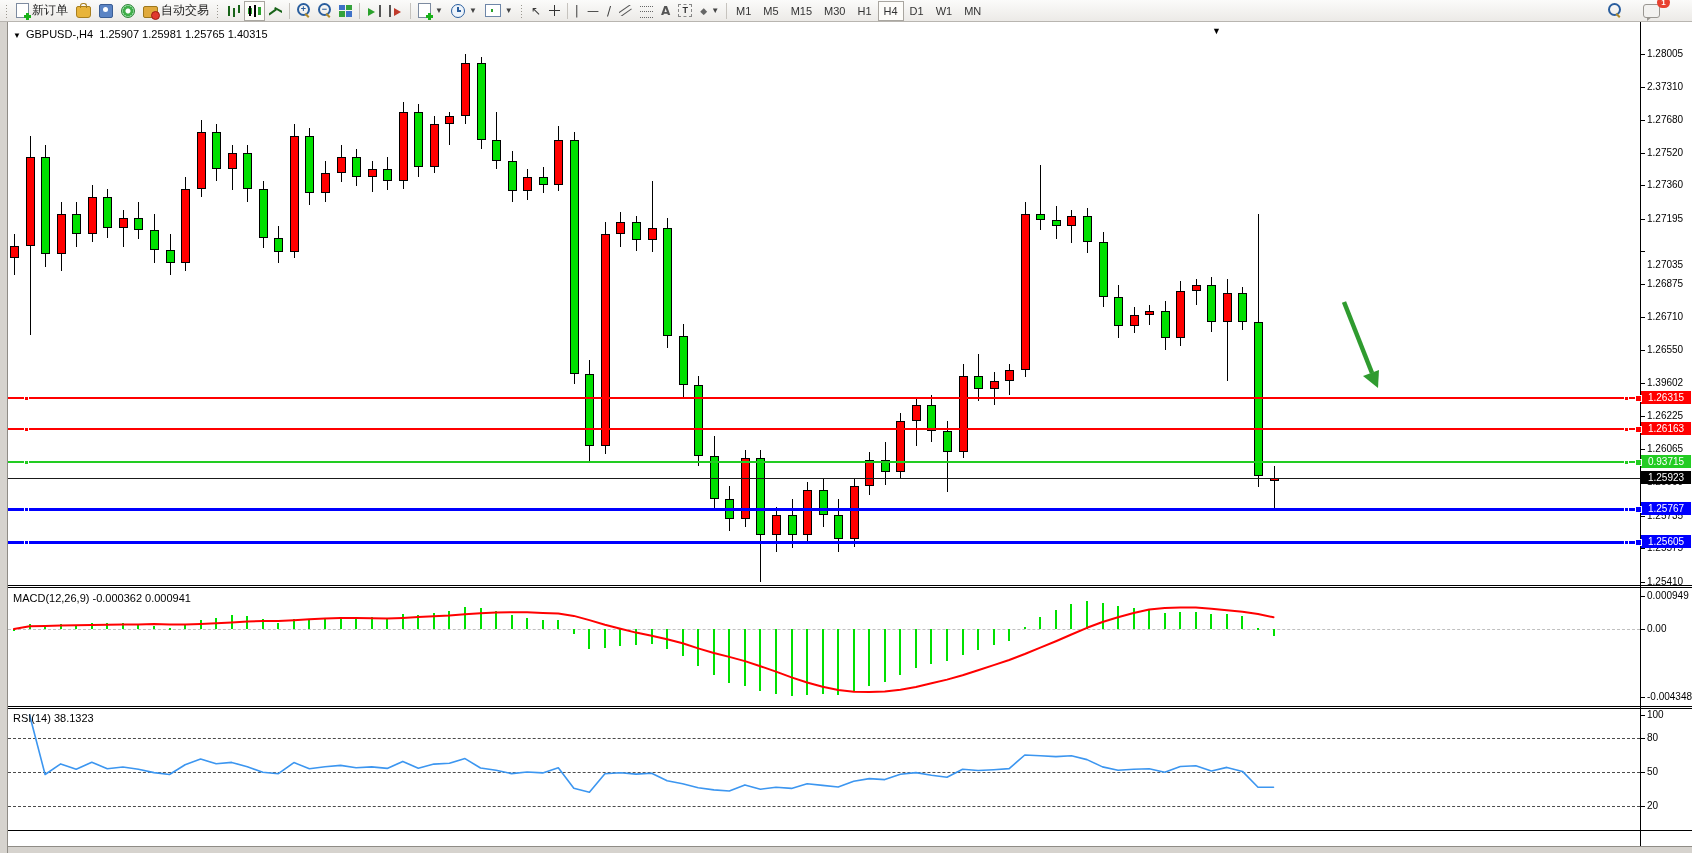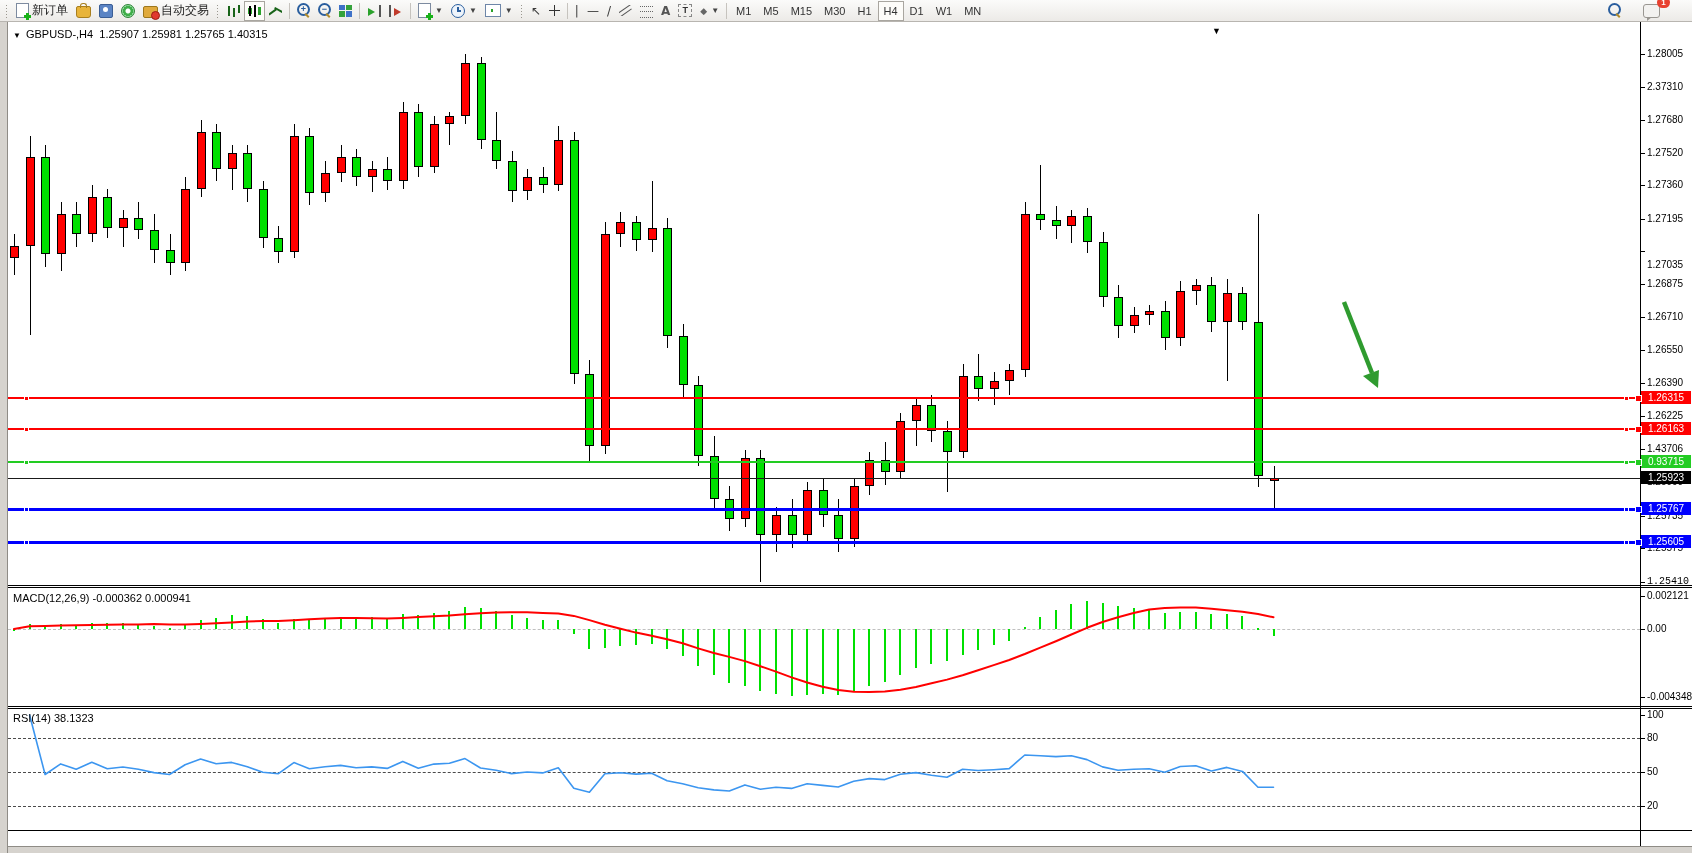--- a/index.html
+++ b/index.html
@@ -246,35 +246,35 @@
         <div class="tick-label" style="top: 191px;">1.27195</div>
         <div class="tick-dash" style="top: 229px;"></div>
         <div class="tick-label" style="top: 237px;">1.27035</div>
         <div class="tick-dash" style="top: 262px;"></div>
         <div class="tick-label" style="top: 256px;">1.26875</div>
         <div class="tick-dash" style="top: 295px;"></div>
         <div class="tick-label" style="top: 289px;">1.26710</div>
         <div class="tick-dash" style="top: 328px;"></div>
         <div class="tick-label" style="top: 322px;">1.26550</div>
         <div class="tick-dash" style="top: 361px;"></div>
-        <div class="tick-label" style="top: 355px;">1.26390</div>
+        <div class="tick-label" style="top: 355px;">1.39602</div>
         <div class="tick-dash" style="top: 394px;"></div>
         <div class="tick-label" style="top: 388px;">1.26225</div>
         <div class="tick-dash" style="top: 427px;"></div>
-        <div class="tick-label" style="top: 421px;">1.43706</div>
+        <div class="tick-label" style="top: 421px;">1.26065</div>
         <div class="tick-dash" style="top: 460px;"></div>
         <div class="tick-label" style="top: 454px;">1.25900</div>
         <div class="tick-dash" style="top: 494px;"></div>
         <div class="tick-label" style="top: 488px;">1.25735</div>
         <div class="tick-dash" style="top: 526px;"></div>
         <div class="tick-label" style="top: 520px;">1.25575</div>
         <div class="tick-dash" style="top: 560px;"></div>
-        <div class="tick-label" style="top: 554px; font-family: Liberation Mono, monospace;">1.25410</div>
+        <div class="tick-label" style="top: 554px;">1.25410</div>
         <div class="tick-dash" style="top: 574px;"></div>
-        <div class="tick-label" style="top: 568px;">0.002121</div>
+        <div class="tick-label" style="top: 568px;">0.000949</div>
         <div class="tick-dash" style="top: 607px;"></div>
         <div class="tick-label" style="top: 601px;">0.00</div>
         <div class="tick-dash" style="top: 675px;"></div>
         <div class="tick-label" style="top: 669px;">-0.004348</div>
         <div class="tick-dash" style="top: 693px;"></div>
         <div class="tick-label" style="top: 687px;">100</div>
         <div class="tick-dash" style="top: 716px;"></div>
         <div class="tick-label" style="top: 710px;">80</div>
         <div class="tick-dash" style="top: 750px;"></div>
         <div class="tick-label" style="top: 744px;">50</div>

